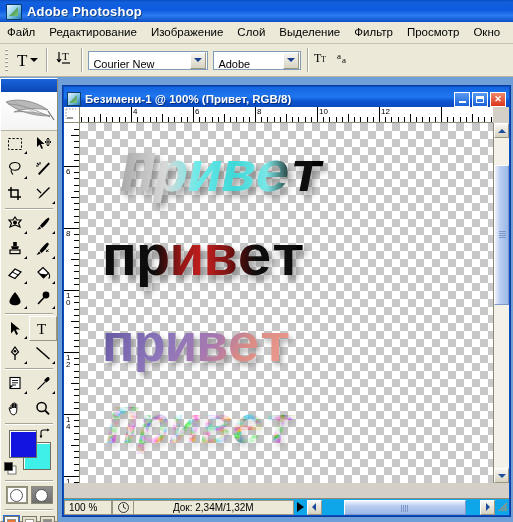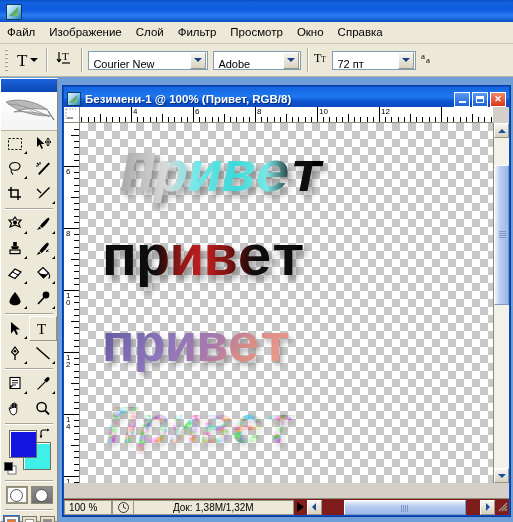--- a/index.html
+++ b/index.html
@@ -151,45 +151,48 @@
 
   .vscroll{position:absolute;right:0;top:16px;width:16px;bottom:32px;background:#f4f2e8;border-left:1px solid #8d8a78;box-sizing:border-box;}
   .sbtn{width:15px;height:15px;background:linear-gradient(to bottom,#f8f7f2,#d6d2c0);border:1px solid #fff;border-right-color:#9a9684;border-bottom-color:#9a9684;box-sizing:border-box;display:flex;align-items:center;justify-content:center;}
   .sbtn i{width:0;height:0;border-left:4px solid transparent;border-right:4px solid transparent;}
   .up i{border-bottom:4px solid #1c4c9c;}
   .dn i{border-top:4px solid #1c4c9c;}
   .vthumb{position:absolute;left:0;width:15px;background:linear-gradient(to right,#eef3fc,#b9cdf0 40%,#9bb8e8);border:1px solid #fff;border-right-color:#7e97c6;border-bottom-color:#7e97c6;box-sizing:border-box;}
   .grips{position:absolute;left:4px;top:50%;margin-top:-4px;width:7px;height:8px;
     background-image:repeating-linear-gradient(to bottom,#7e97c6 0 1px,transparent 1px 2px);}
 
-  .statusbar{position:absolute;left:0;bottom:0;right:0;height:17px;background:#7f1d1d;border-top:1px solid #8d8a78;display:flex;align-items:center;box-sizing:border-box;text-align:center;}
+  .statusbar{position:absolute;left:0;bottom:0;right:0;height:17px;background:#0ea5e9;border-top:1px solid #8d8a78;display:flex;align-items:center;box-sizing:border-box;text-align:center;}
   .zoombox{width:48px;height:15px;border:1px solid #9a9684;background:#ece9d8;display:flex;align-items:center;padding-left:4px;font-size:10px;box-sizing:border-box;}
   .clockbox{width:22px;height:15px;border:1px solid #9a9684;display:flex;align-items:center;justify-content:center;background:#ece9d8;box-sizing:border-box;}
   .docinfo{flex:1;height:15px;border:1px solid #9a9684;border-left:0;display:flex;align-items:center;justify-content:center;font-size:10px;background:#ece9d8;box-sizing:border-box;}
   .playtri{width:0;height:0;border-top:5px solid transparent;border-bottom:5px solid transparent;border-left:7px solid #000;margin:0 3px;}
   .hsbar{flex:1;display:flex;align-items:center;height:15px;}
   .hthumb{flex:1;height:15px;background:linear-gradient(to bottom,#eef3fc,#b9cdf0 40%,#9bb8e8);border:1px solid #fff;border-right-color:#7e97c6;border-bottom-color:#7e97c6;box-sizing:border-box;position:relative;}
   .hthumb .hg{position:absolute;left:50%;top:4px;margin-left:-4px;width:8px;height:7px;background-image:repeating-linear-gradient(to right,#7e97c6 0 1px,transparent 1px 2px);}
   .sizegrip{width:14px;height:15px;}
 </style>
 </head>
 <body>
 
 <div id="app">
 
   <div class="apptitle">
     <span class="logo">
         <span class="leaf"></span>
       </span>
+    <span class="ttl">Adobe Photoshop</span>
   </div>
 
   <div class="menubar">
     <div class="mi">Файл</div>
+    <div class="mi">Редактирование</div>
     <div class="mi">Изображение</div>
     <div class="mi">Слой</div>
+    <div class="mi">Выделение</div>
     <div class="mi">Фильтр</div>
     <div class="mi">Просмотр</div>
     <div class="mi">Окно</div>
     <div class="mi">Справка</div>
   </div>
 
   <div class="optbar">
     <div class="grip"></div>
     <div class="toolpreset">
       <span class="tglyph">T</span>
@@ -218,26 +221,20 @@
           <i></i>
         </span>
     </div>
     <div class="sep"></div>
     <span class="sizeicon">
       <svg width="15" height="14" viewBox="0 0 15 14">
           <text x="0" y="11" font-family="Liberation Serif, serif" font-size="12" fill="#000">T</text>
           <text x="7" y="11" font-family="Liberation Serif, serif" font-size="8" fill="#000">T</text>
         </svg>
     </span>
-    <div class="combo w-size">
-      <span class="cv">72 пт</span>
-      <span class="cbtn">
-          <i></i>
-        </span>
-    </div>
     <div style="width:5px"></div>
     <span class="aaicon">
       <svg width="15" height="14" viewBox="0 0 15 14">
           <text x="0" y="8" font-family="Liberation Serif, serif" font-size="9" fill="#000">a</text>
           <text x="5" y="12" font-family="Liberation Serif, serif" font-size="9" fill="#000">a</text>
         </svg>
     </span>
   </div>
 
   <div class="toolbox">
@@ -701,21 +698,21 @@
       </div>
 
       <div class="statusbar">
         <div class="zoombox">100 %</div>
         <div class="clockbox">
           <svg width="13" height="13" viewBox="0 0 13 13">
               <circle cx="6.5" cy="6.5" r="5" fill="none" stroke="#333" stroke-width="1"></circle>
               <path d="M6.5 3.2 L6.5 6.5 L9 7.6" stroke="#333" stroke-width="1" fill="none"></path>
             </svg>
         </div>
-        <div class="docinfo">Док: 1,38M/1,32M</div>
+        <div class="docinfo">Док: 2,34M/1,32M</div>
         <div class="playtri"></div>
         <div class="sbtn">
             <i style="border:none;width:0;height:0;border-top:4px solid transparent;border-bottom:4px solid transparent;border-right:4px solid #1c4c9c"></i>
           </div>
         <div class="hsbar">
           <div style="width:22px"></div>
           <div class="hthumb">
               <span class="hg"></span>
             </div>
           <div style="width:14px"></div>

